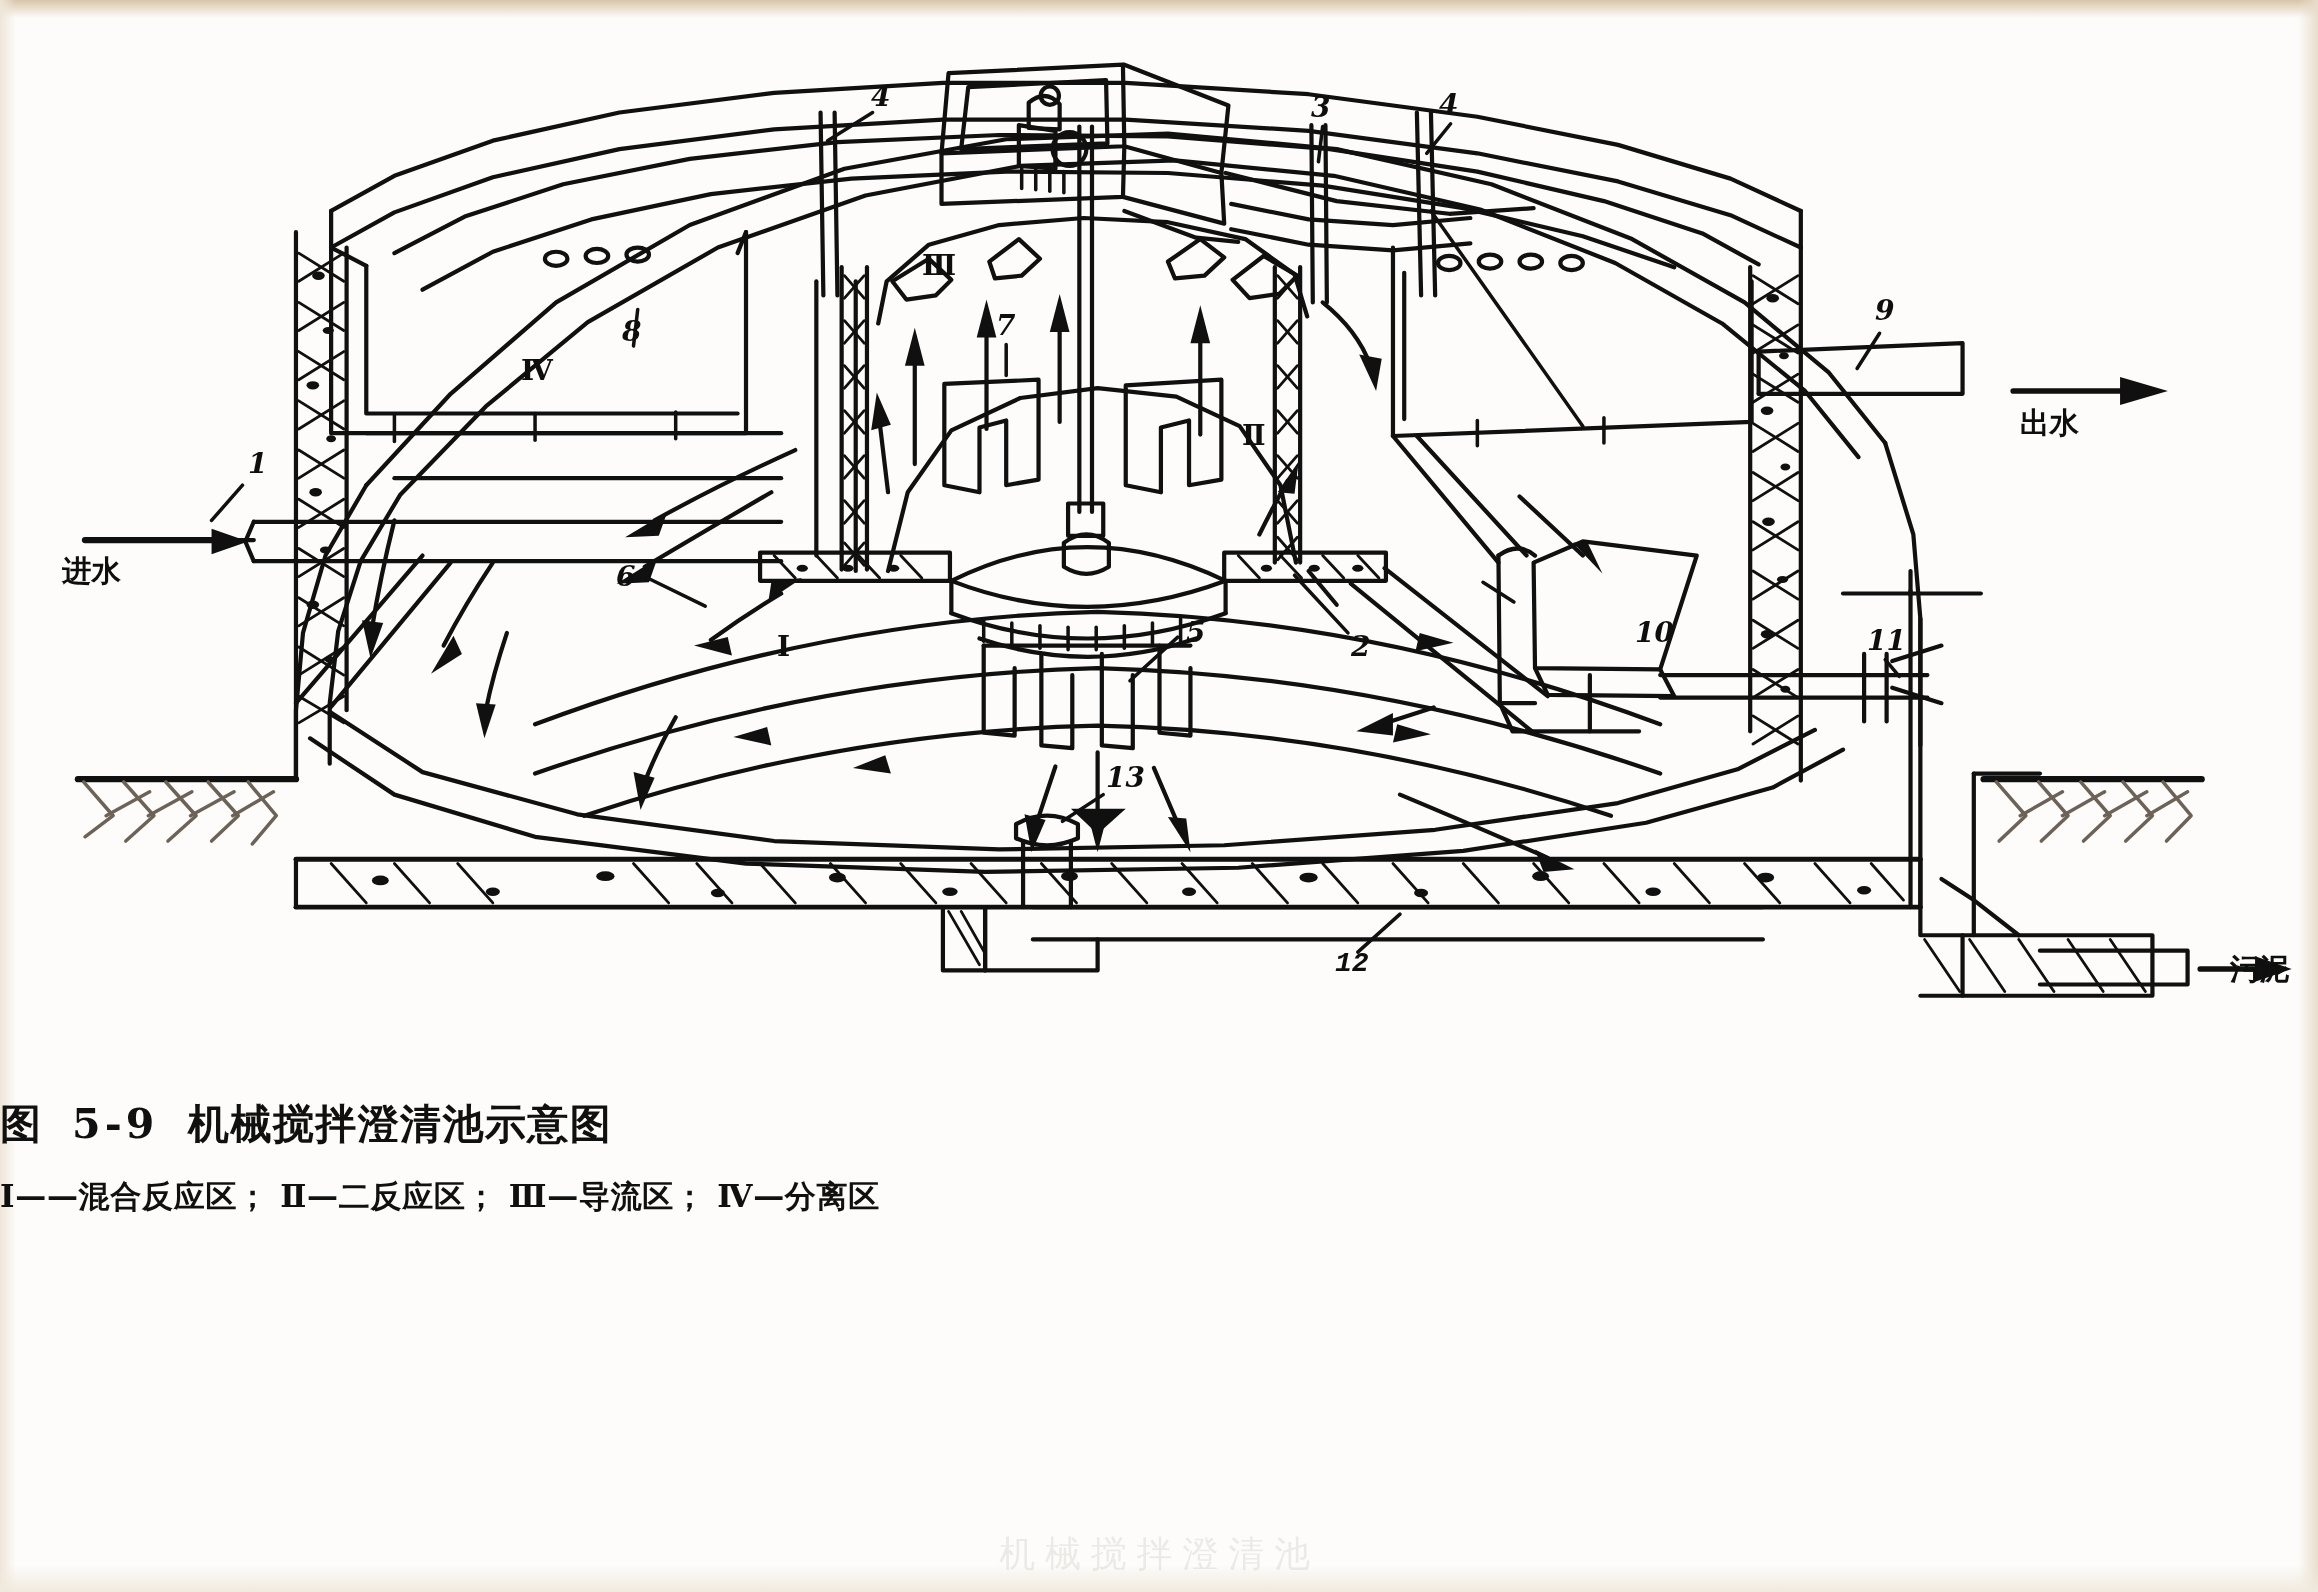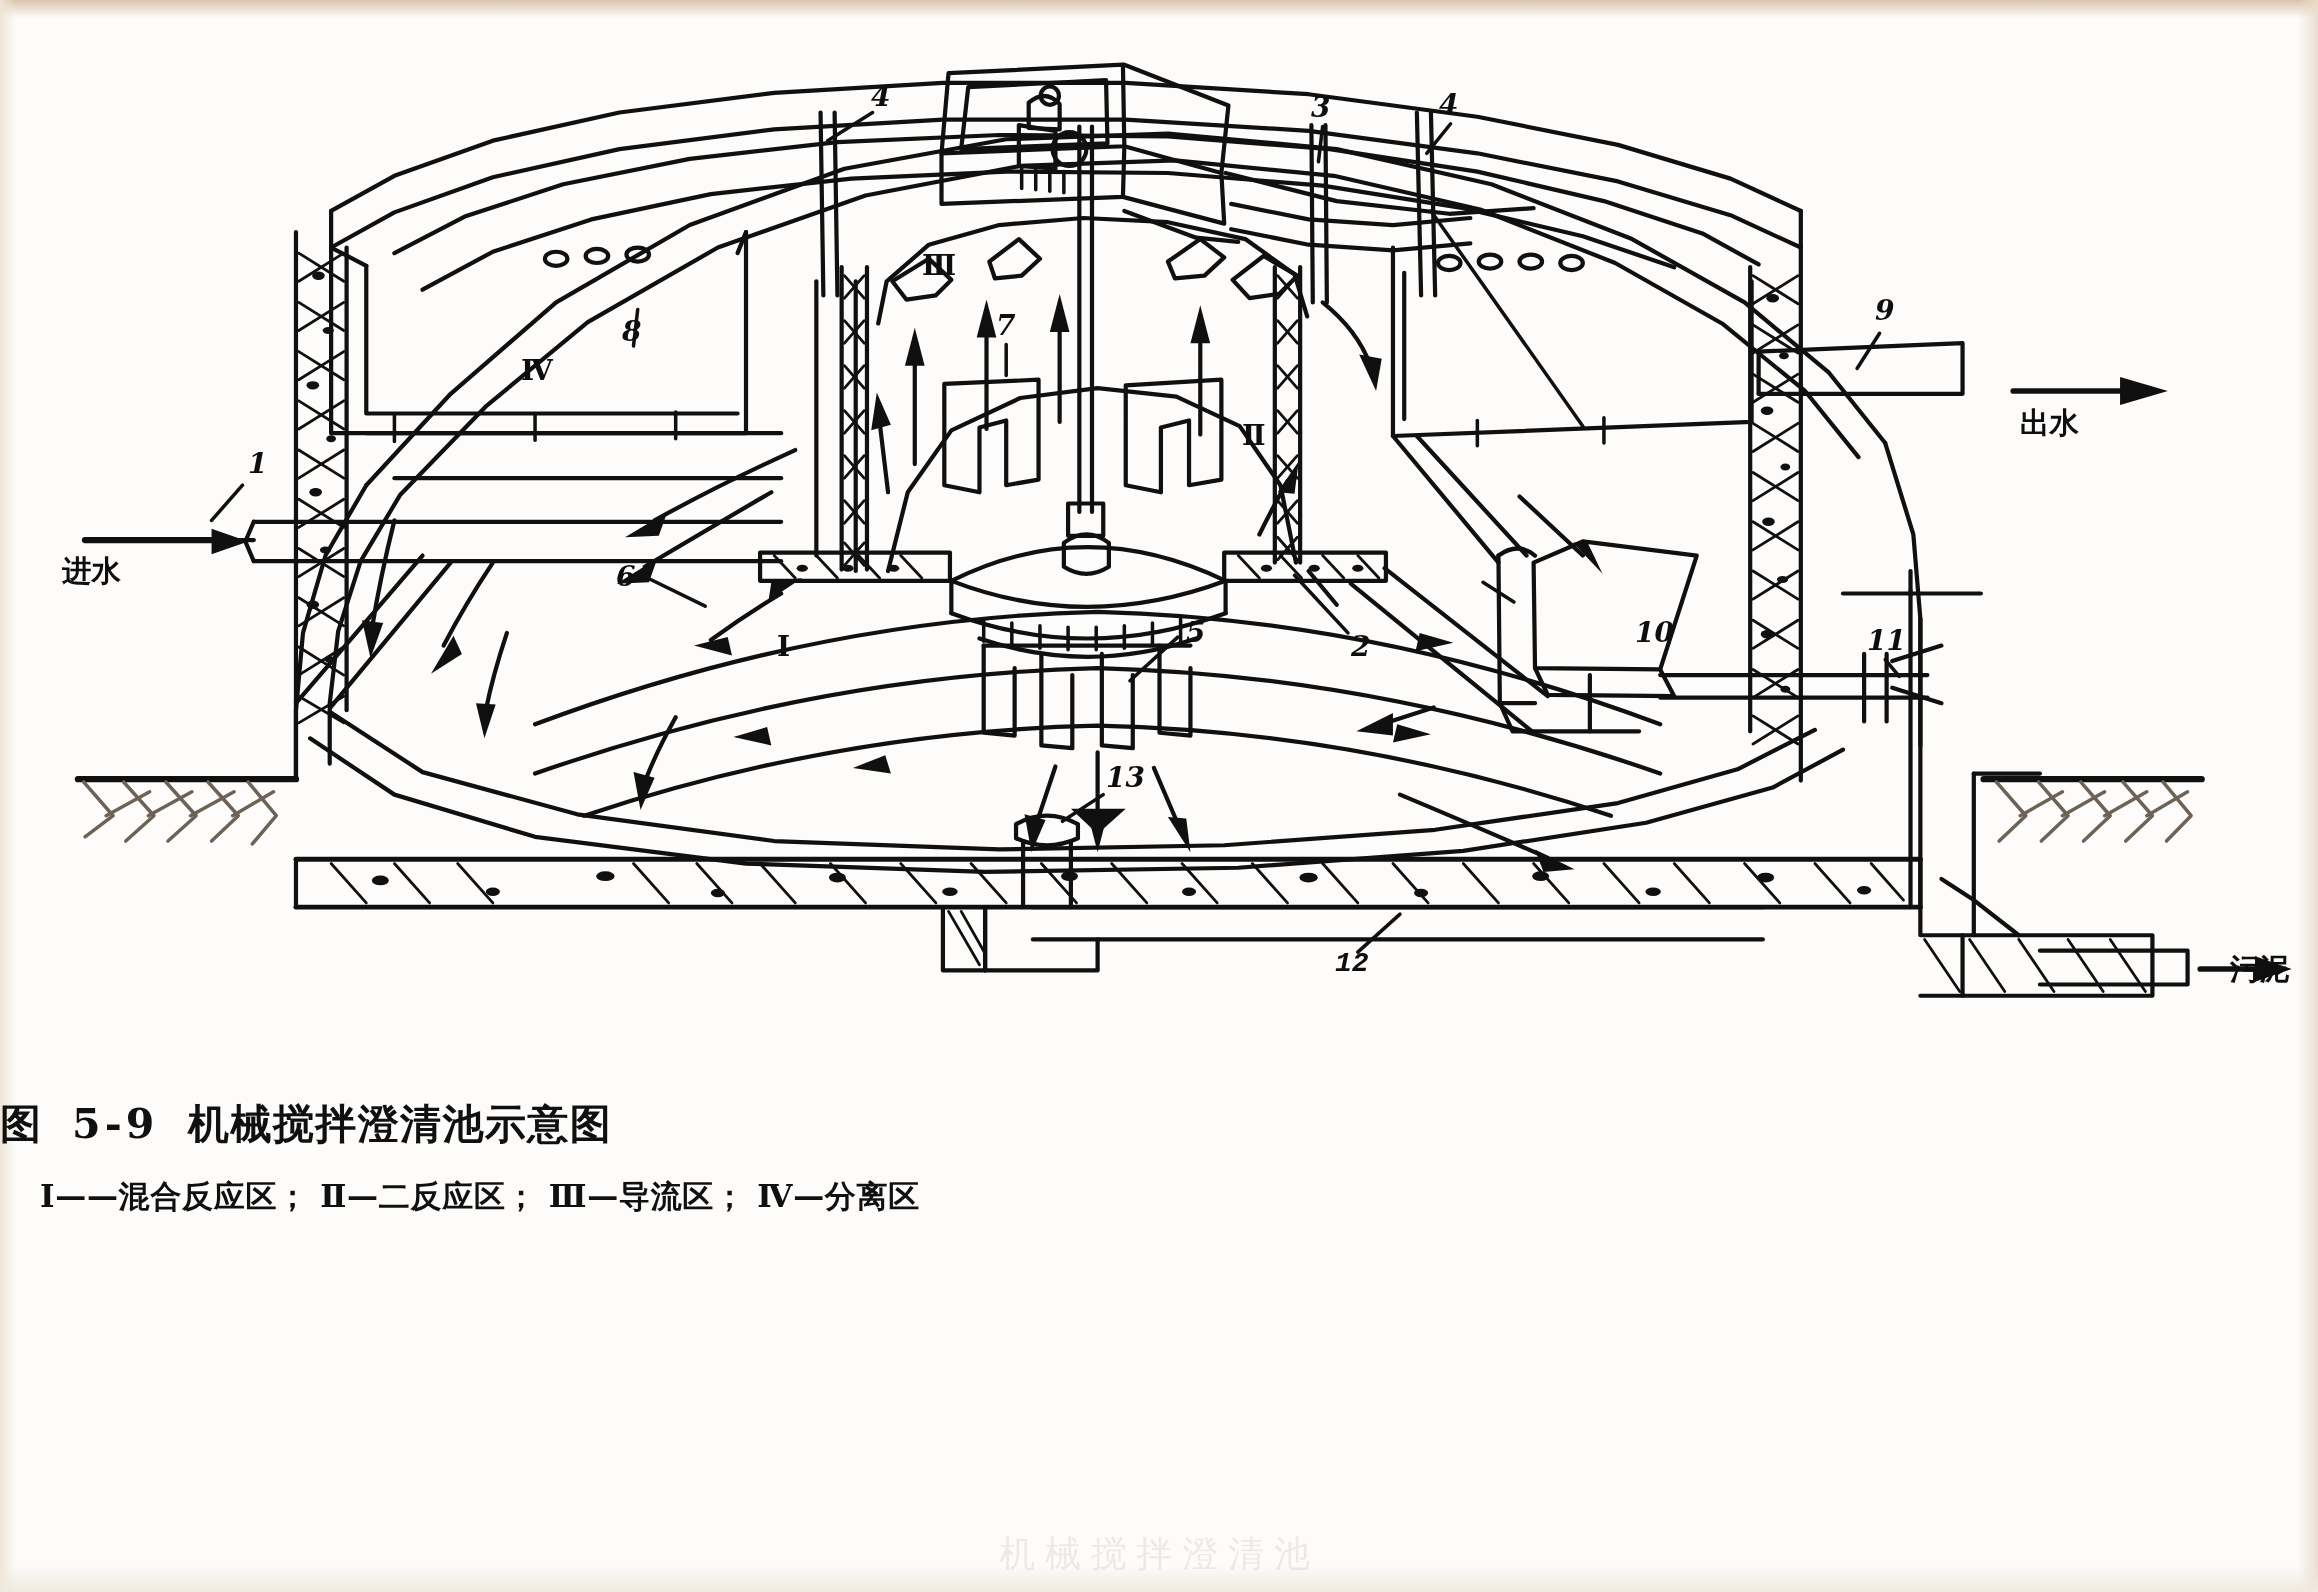--- a/index.html
+++ b/index.html
@@ -39,21 +39,21 @@
     color:#101010;
   }
   .cap-title{
     font-family:"DejaVu Serif","Liberation Serif",serif;
     font-weight:700;font-size:41px;letter-spacing:1.4px;margin-bottom:24px;
   }
   .cap-title .num{letter-spacing:4.2px;}
   .cap-title .sp{display:inline-block;width:29.5px;}
   .cap-zones{
     font-family:"DejaVu Serif","Liberation Serif",serif;
-    font-weight:700;font-size:31px;letter-spacing:0.7px;margin-bottom:11px;padding-left:40px;
+    font-weight:700;font-size:31px;letter-spacing:0.7px;margin-bottom:11px;
   }
   .cap-parts{
     font-family:"DejaVu Serif","Liberation Serif",serif;
     font-weight:700;font-size:30px;line-height:1.45;letter-spacing:0px;
   }
   .cap-parts .row{display:block;}
   
   .ghost{
     position:absolute;left:0;bottom:14px;width:100%;
     text-align:center;color:rgba(90,80,70,.10);

